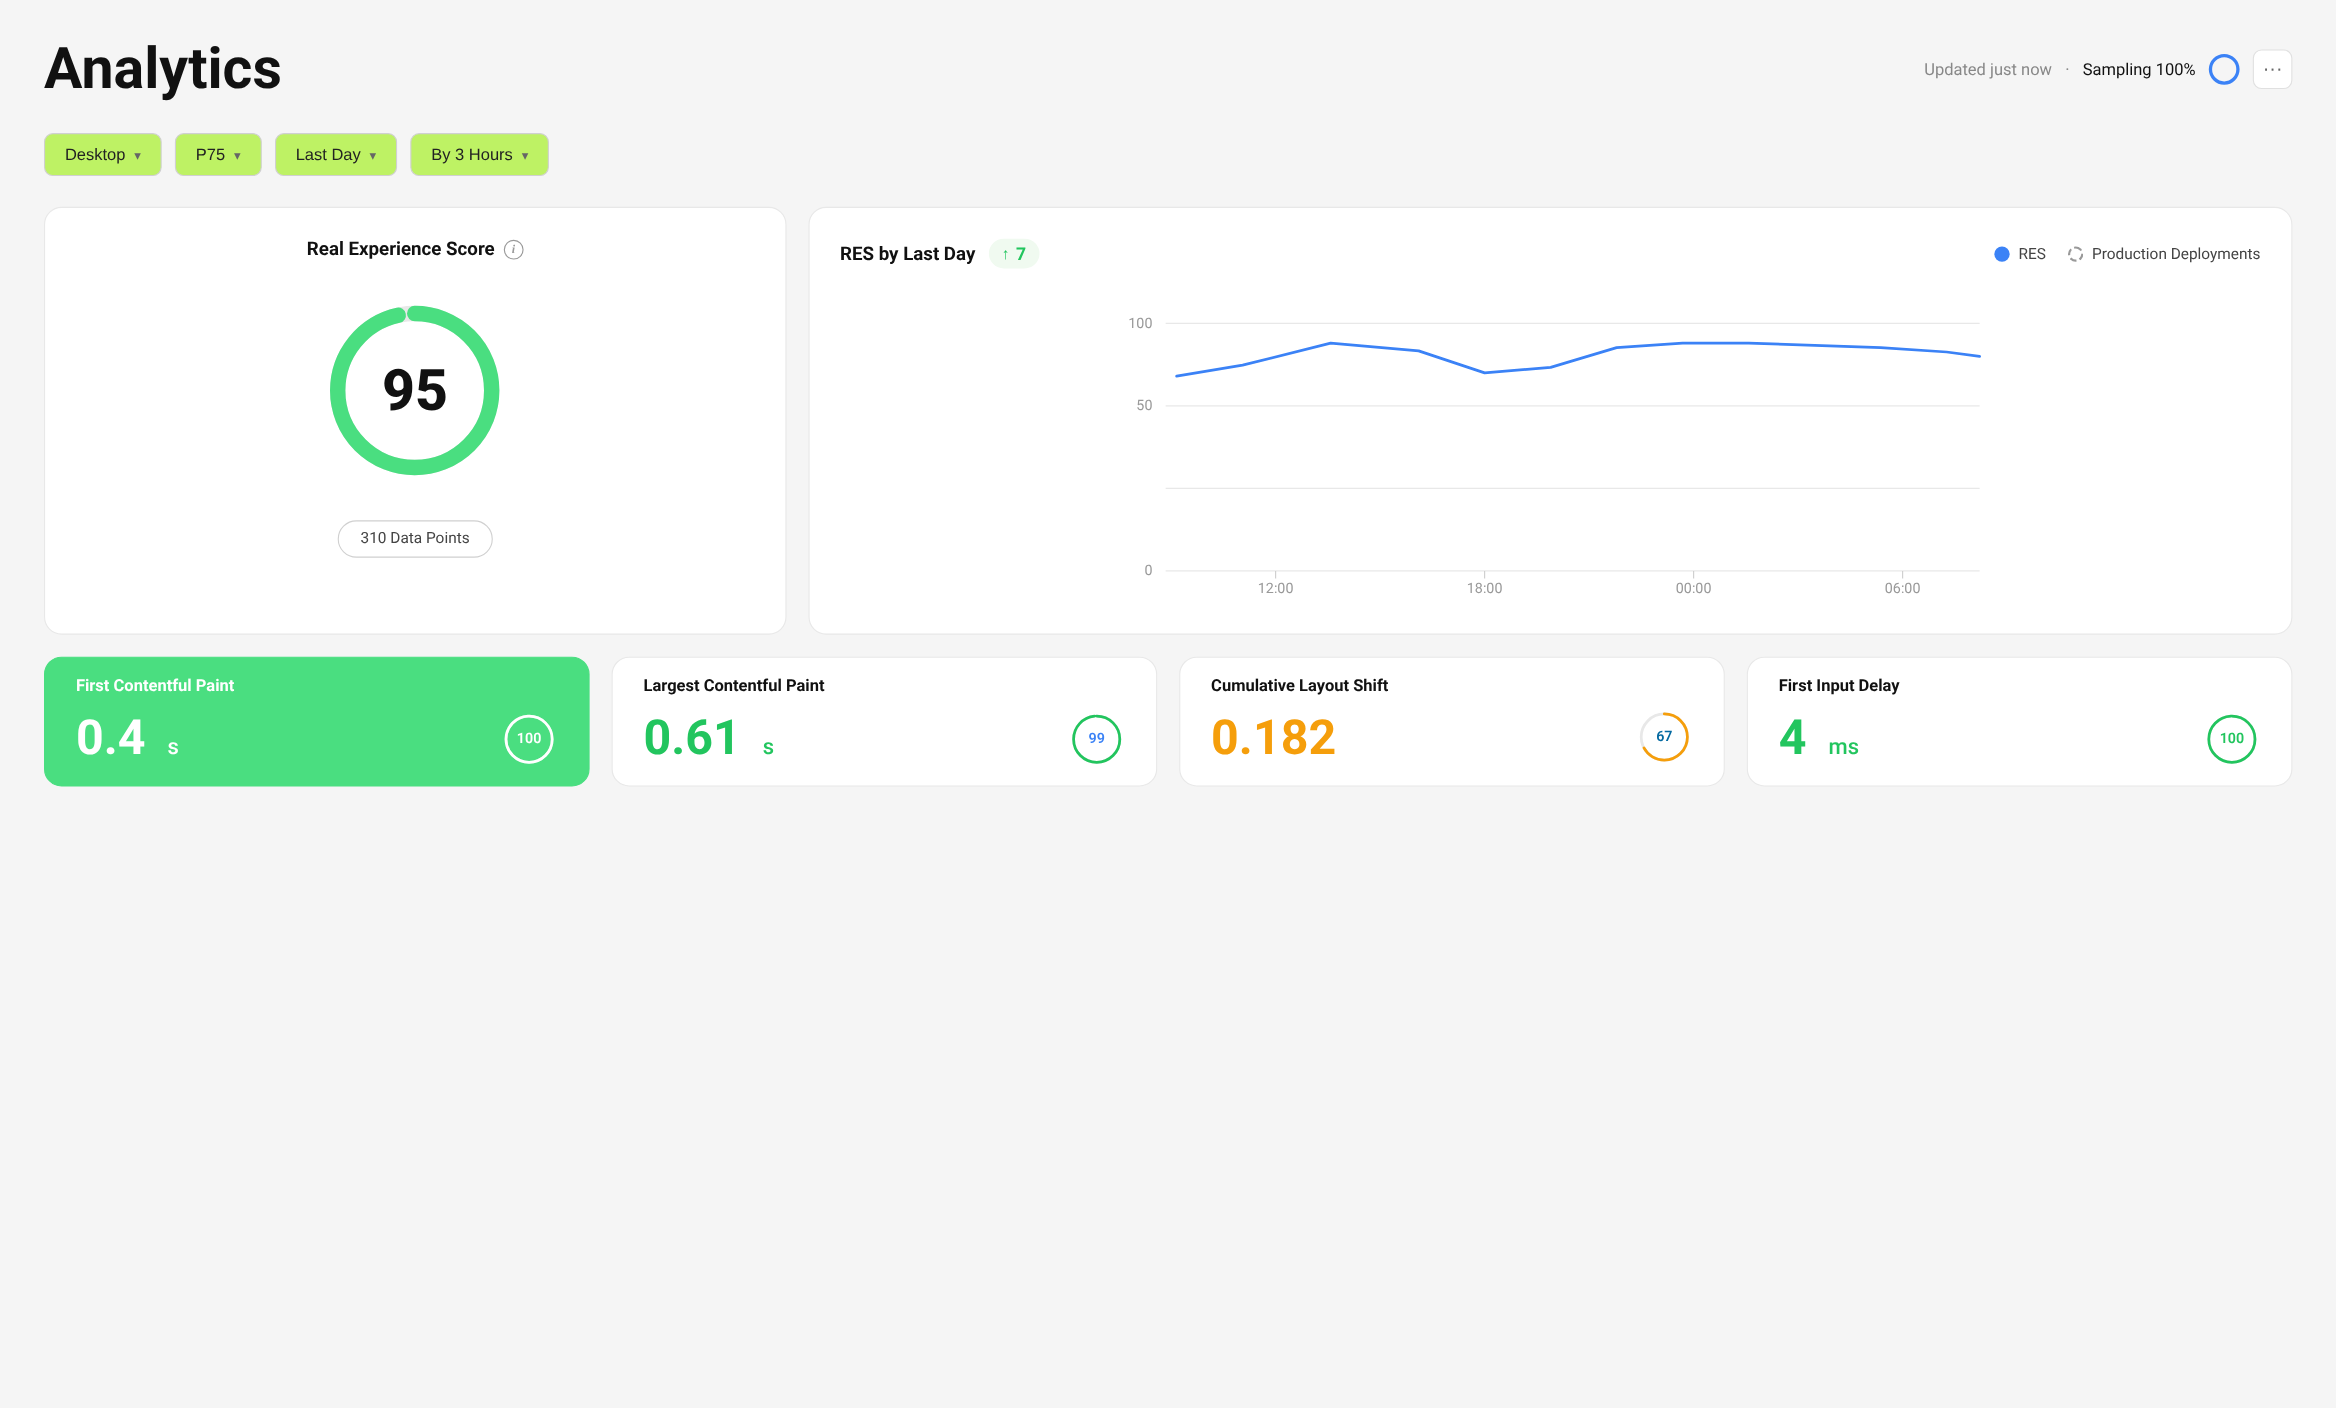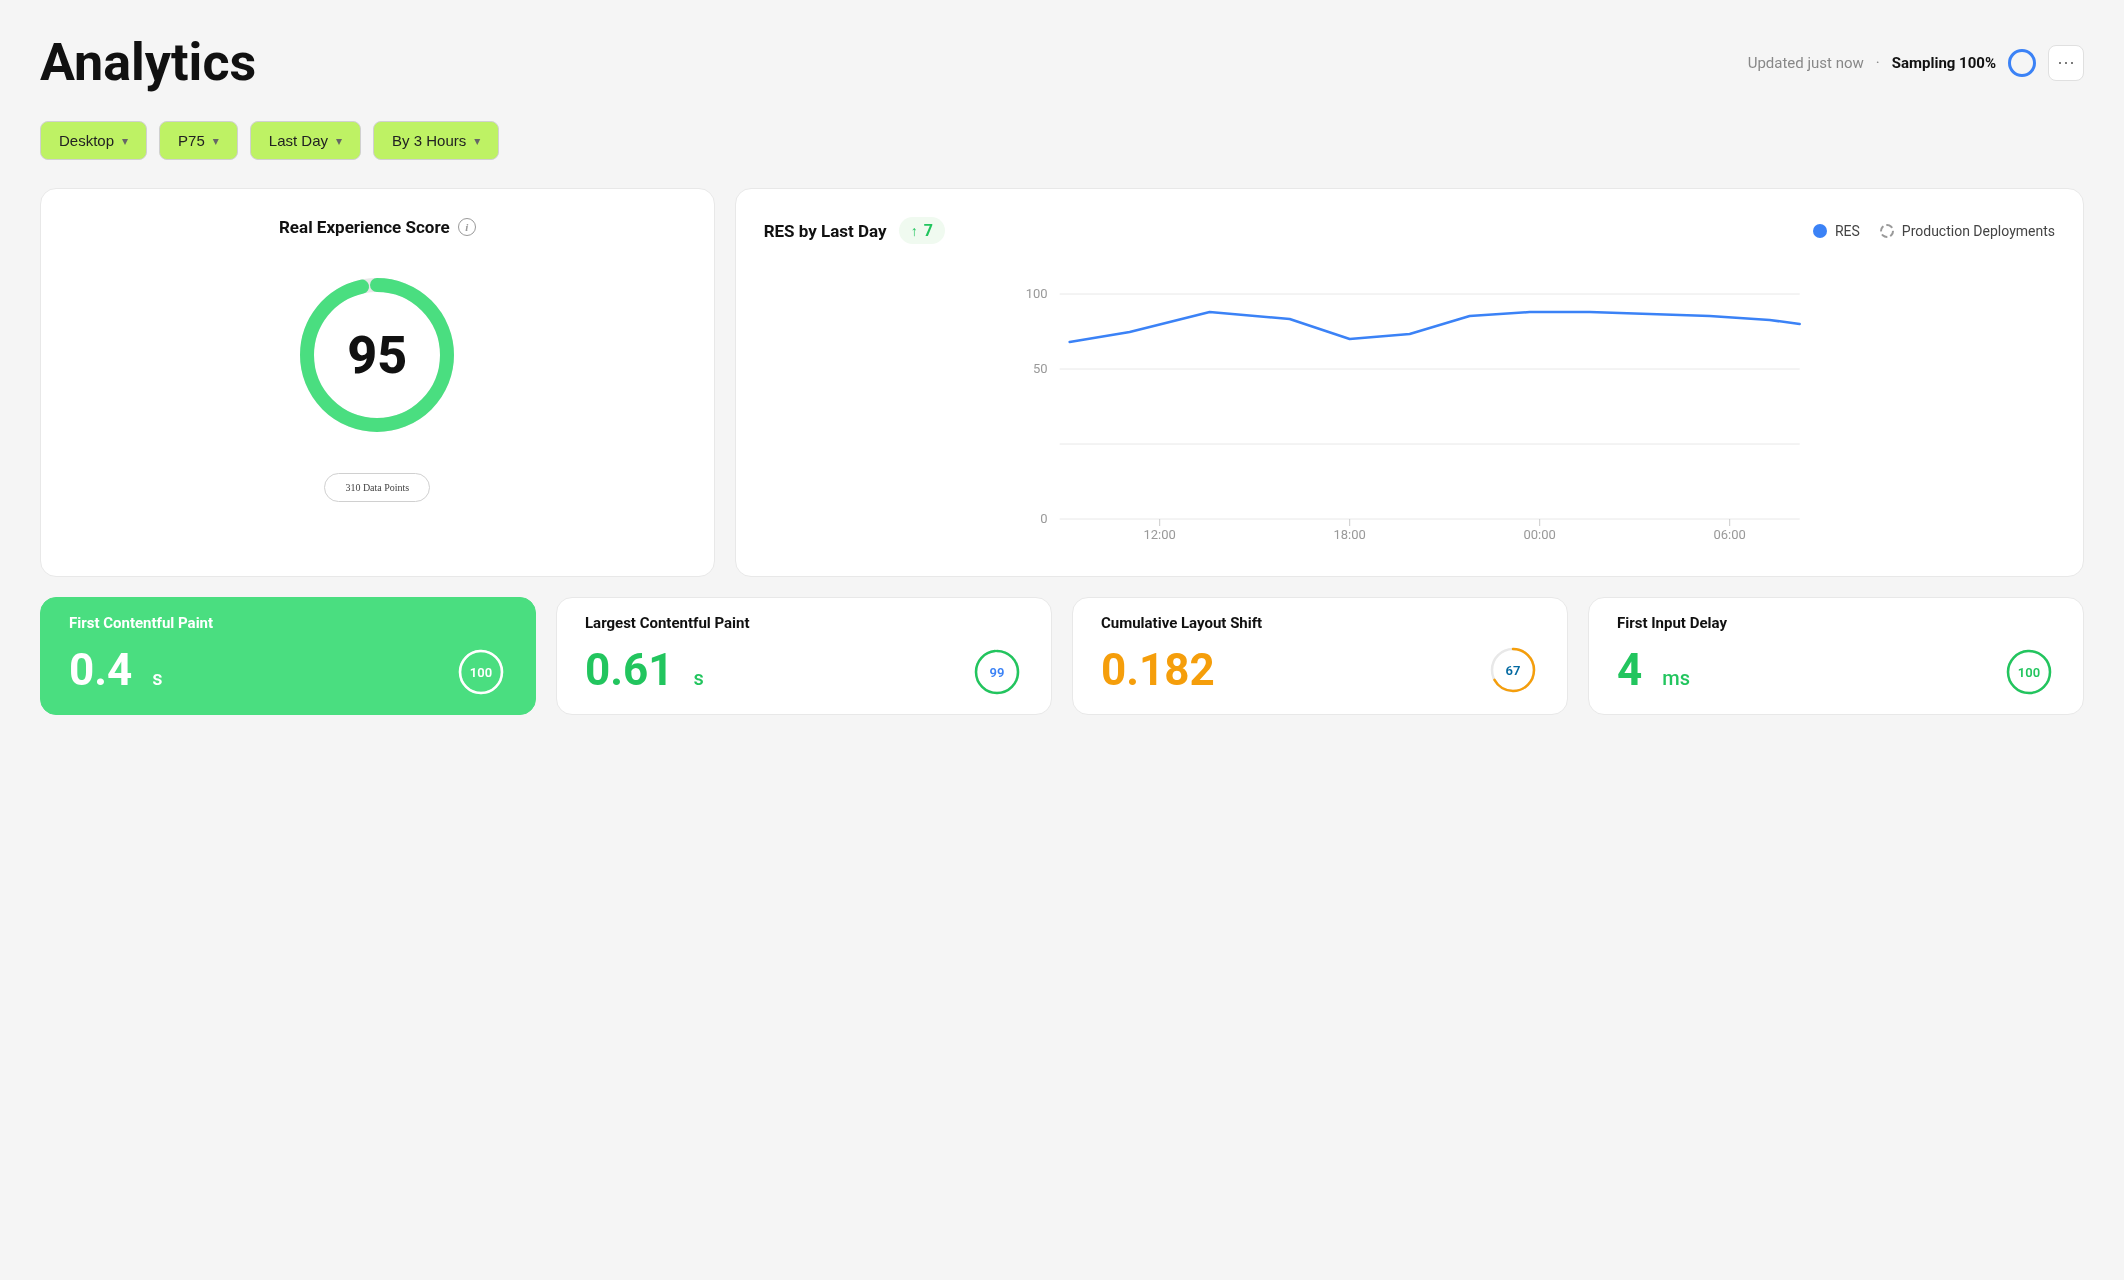--- a/index.html
+++ b/index.html
@@ -31,21 +31,21 @@
     .updated-text {
       color: #888;
       font-size: 15px;
     }
     .dot-separator {
       color: #888;
       font-size: 15px;
     }
     .sampling-label {
       font-size: 15px;
-      font-weight: 700;
+      font-weight: 400;
       color: #111;
     }
     .sampling-circle {
       width: 28px;
       height: 28px;
       border-radius: 50%;
       border: 3px solid #3b82f6;
       background: transparent;
     }
     .more-btn {
@@ -149,23 +149,22 @@
       transform: translate(-50%, -50%);
       font-size: 52px;
       font-weight: 800;
       color: #111;
     }
 
     .data-points-badge {
       border: 1px solid #d0d0d0;
       border-radius: 20px;
       padding: 8px 20px;
-      font-size: 10px;
+      font-size: 14px;
       color: #444;
-      font-family: Liberation Serif, serif;
     }
 
     
     .chart-card {
       padding: 28px;
     }
     .chart-header {
       display: flex;
       align-items: center;
       justify-content: space-between;

